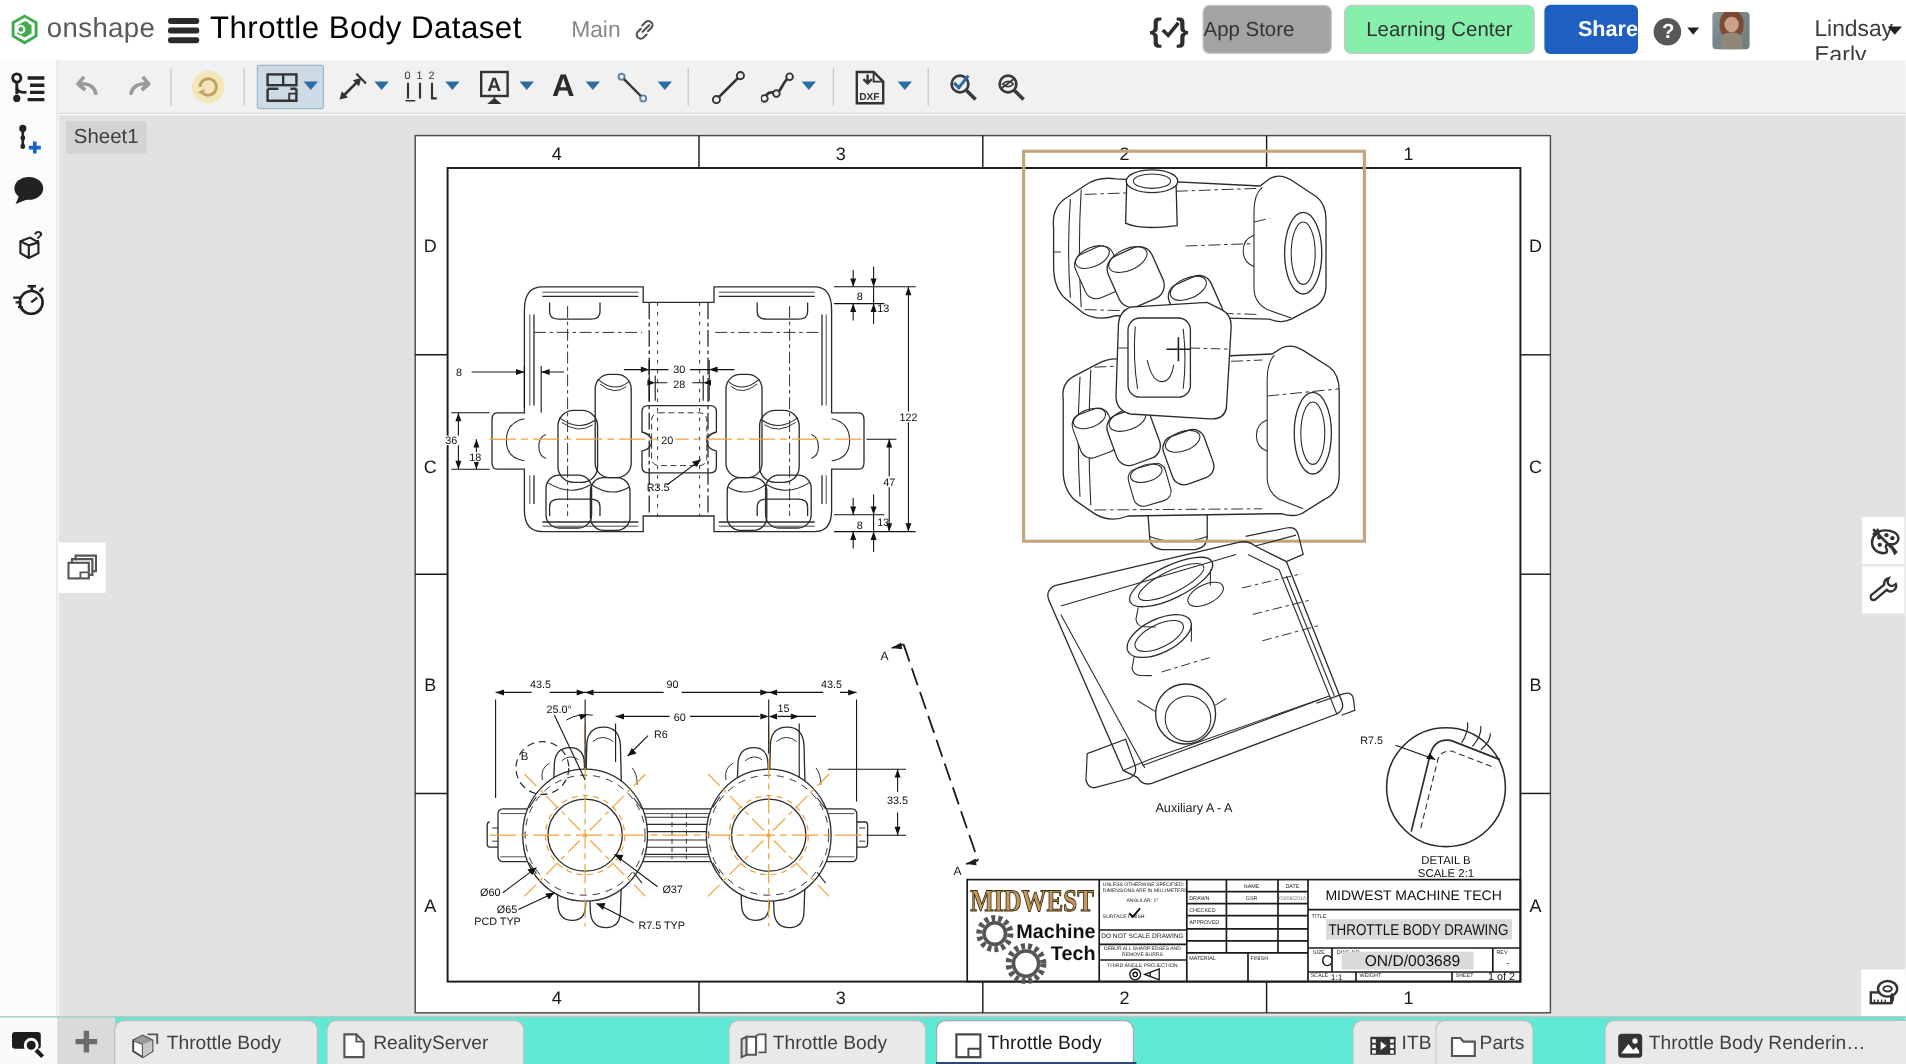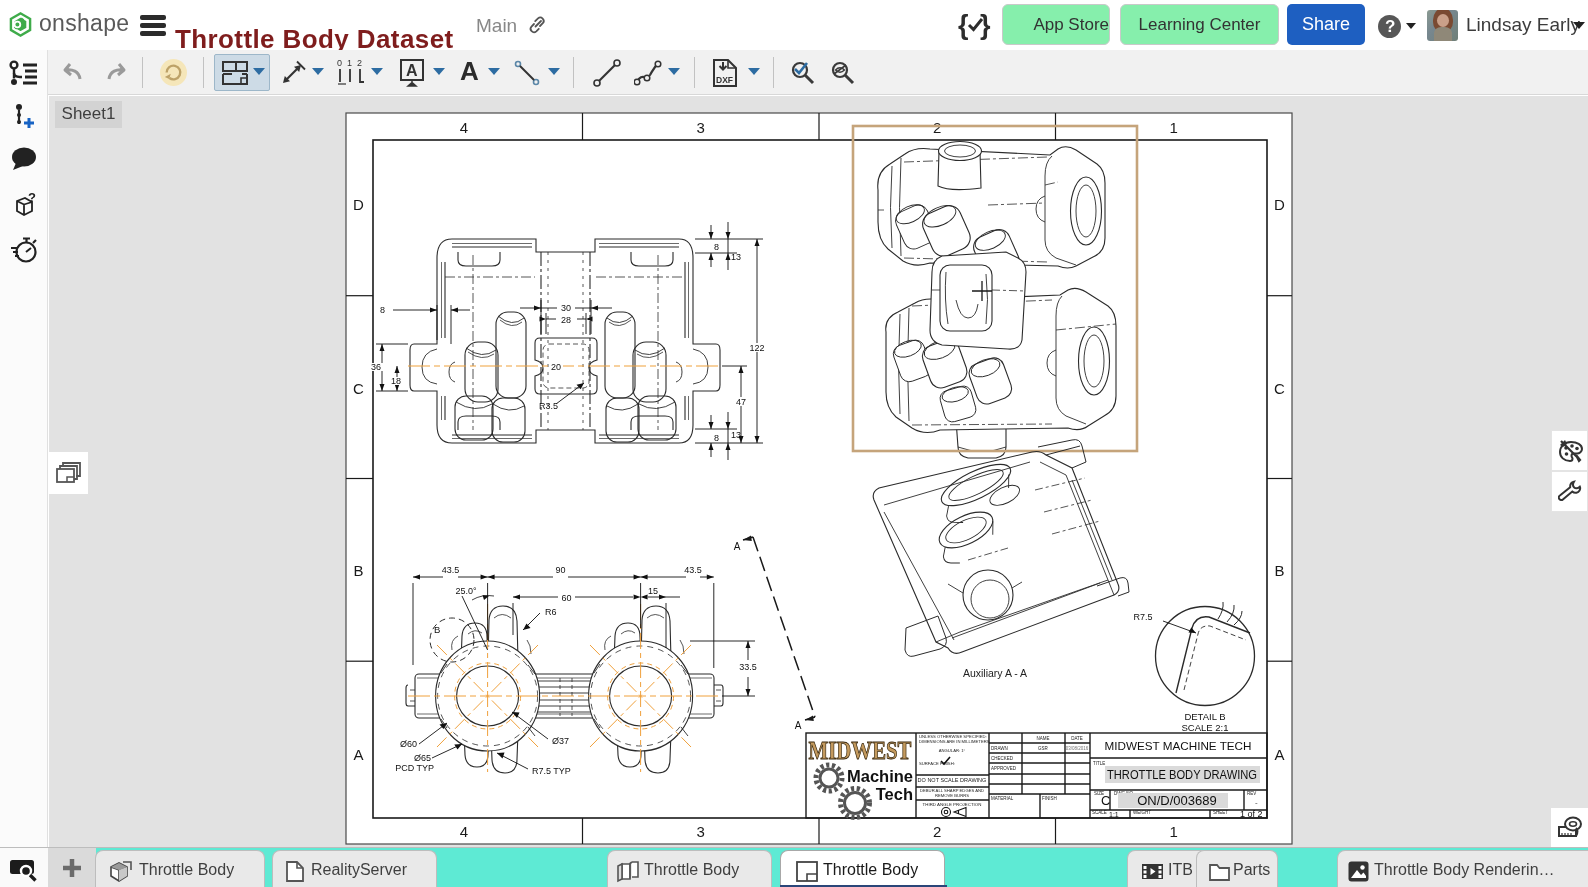--- a/index.html
+++ b/index.html
@@ -60,46 +60,46 @@
     <path d="M13.5 5.2 L20.6 9.3 L20.6 17.6 L13.5 21.7 L6.4 17.6 L6.4 9.3 Z" fill="none" stroke="#fff" stroke-width="2.6"></path>
     <path d="M8 17.5 L16 7.5" stroke="#3fab4a" stroke-width="3.2"></path>
     <circle cx="10.4" cy="13.5" r="3.4" fill="#3fab4a"></circle>
     <circle cx="10.4" cy="13.5" r="2.9" fill="none" stroke="#fff" stroke-width="1.8"></circle>
   </svg>
   <div class="abs" style="left:39px;top:10px;font-size:23px;color:#5a5a5a;letter-spacing:0.3px">onshape</div>
 
   <div class="abs" style="left:140px;top:15px;width:26px;height:4.5px;background:#2b2b2b;border-radius:2px"></div>
   <div class="abs" style="left:140px;top:23px;width:26px;height:4.5px;background:#2b2b2b;border-radius:2px"></div>
   <div class="abs" style="left:140px;top:31px;width:26px;height:4.5px;background:#2b2b2b;border-radius:2px"></div>
-  <div class="abs" style="left:175px;top:24px;font-size:26px;font-weight:bold;color:#7f1d1d;letter-spacing:0.4px">Throttle Body Dataset</div>
+  <div class="abs" style="left:175px;top:8px;font-size:26px;font-weight:normal;color:#000000;letter-spacing:0.4px">Throttle Body Dataset</div>
   <div class="abs" style="left:476px;top:15px;font-size:19px;color:#888">Main</div>
 
   <svg class="abs" style="left:527px;top:15px" width="20" height="20" viewBox="0 0 20 20">
     <path d="M8.5 11.5 L14 6 M7 9 L4.5 11.5 a3.4 3.4 0 0 0 4.8 4.8 L11.8 13.8 M8.2 6.2 L11 3.4 a3.4 3.4 0 0 1 4.8 4.8 L13 11" fill="none" stroke="#555" stroke-width="1.8" stroke-linecap="round"></path>
   </svg>
 
   <svg class="abs" style="left:956px;top:8px" width="38" height="34" viewBox="0 0 38 34">
     <text x="2" y="26" font-size="27" font-weight="bold" fill="#2d2d2d" style="font-family:'Liberation Sans',sans-serif">{</text>
     <text x="24" y="26" font-size="27" font-weight="bold" fill="#2d2d2d" style="font-family:'Liberation Sans',sans-serif">}</text>
     <path d="M13 17 L17.5 21.5 L26 11" fill="none" stroke="#2d2d2d" stroke-width="3"></path>
   </svg>
-  <div class="abs" style="left:1002px;top:4px;width:108px;height:41px;border:1px solid #c9c9c9;border-radius:6px;background:#86efac;font-size:17px;color:#333;text-align:right;line-height:39px">App Store</div>
+  <div class="abs" style="left:1002px;top:4px;width:108px;height:41px;border:1px solid #c9c9c9;border-radius:6px;background:#a3a3a3;font-size:17px;color:#333;text-align:left;line-height:39px">App Store</div>
   <div class="abs" style="left:1120px;top:4px;width:159px;height:41px;border:1px solid #c9c9c9;border-radius:6px;background:#86efac;font-size:17px;color:#333;text-align:center;line-height:39px">Learning Center</div>
-  <div class="abs" style="left:1287px;top:4px;width:78px;height:41px;border-radius:5px;background:#1e5fc1;font-size:18px;font-weight:normal;color:#fff;text-align:center;line-height:41px">Share</div>
+  <div class="abs" style="left:1287px;top:4px;width:78px;height:41px;border-radius:5px;background:#1e5fc1;font-size:18px;font-weight:bold;color:#fff;text-align:right;line-height:41px">Share</div>
 
   <div class="abs" style="left:1378px;top:15px;width:23px;height:23px;border-radius:50%;background:#575757"></div>
   <div class="abs" style="left:1385px;top:17px;font-size:17px;font-weight:bold;color:#fff">?</div>
   <div class="abs" style="left:1406px;top:23px;width:0;height:0;border-left:5.5px solid transparent;border-right:5.5px solid transparent;border-top:6px solid #222"></div>
 
   <div class="abs" style="left:1427px;top:10px;width:31px;height:31px;border-radius:3px;background:linear-gradient(135deg,#8a9a92 0%,#77878f 40%,#6f7f77 100%);overflow:hidden">
     <div class="abs" style="left:6px;top:-2px;width:20px;height:24px;border-radius:50% 50% 42% 42%;background:#7a4a32"></div>
     <div class="abs" style="left:10px;top:4px;width:12px;height:13px;border-radius:50%;background:#caa089"></div>
     <div class="abs" style="left:7px;top:17px;width:18px;height:15px;border-radius:40% 40% 0 0;background:#8f8878"></div>
   </div>
-  <div class="abs" style="left:1466px;top:14px;font-size:19px;color:#3c3c3c">Lindsay Early</div>
+  <div class="abs" style="left:1512px;top:14px;font-size:19px;color:#3c3c3c">Lindsay Early</div>
   <div class="abs" style="left:1573px;top:22px;width:0;height:0;border-left:6px solid transparent;border-right:6px solid transparent;border-top:7px solid #222"></div>
 </div>
 <div id="toolbar">
 
   <svg class="abs" style="left:14px;top:12px" width="24" height="22" viewBox="0 0 24 22">
     <path d="M8 2 L3 8 L9 13 M3.5 8 C10 7 17 9 18 17" fill="none" stroke="#9a9a9a" stroke-width="3" stroke-linejoin="round"></path>
   </svg>
   <svg class="abs" style="left:55px;top:12px" width="24" height="22" viewBox="0 0 24 22">
     <path d="M16 2 L21 8 L15 13 M20.5 8 C14 7 7 9 6 17" fill="none" stroke="#9a9a9a" stroke-width="3" stroke-linejoin="round"></path>
   </svg>

